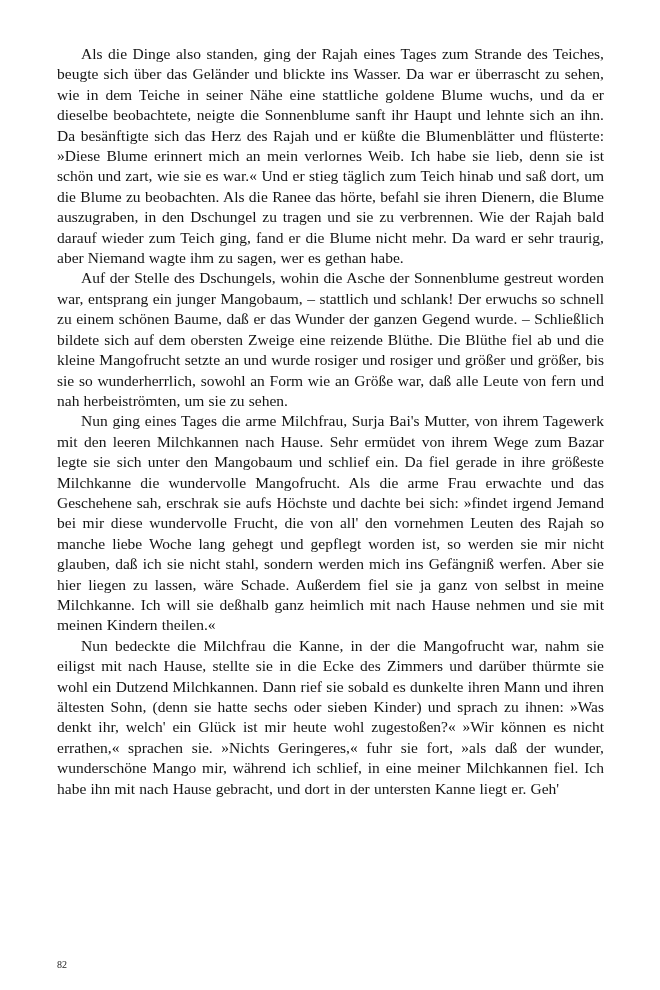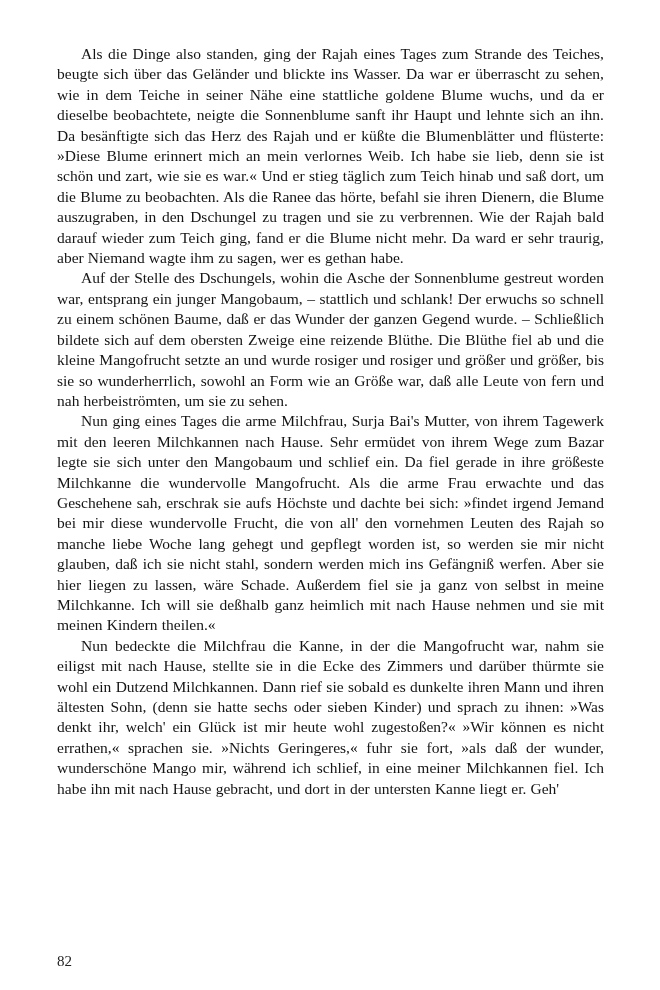--- a/index.html
+++ b/index.html
@@ -28,21 +28,21 @@
     font-size: 15.5px;
     line-height: 20.4px;
     text-align: justify;
     text-indent: 1.55em;
     word-spacing: 0.02em;
   }
   .page-number {
     position: absolute;
     left: 57px;
     bottom: 20px;
-    font-size: 15px;
+    font-size: 10px;
     color: #222222;
     font-family: "Liberation Serif", "DejaVu Serif", serif;
   }
 </style>
 </head>
 <body>
 
 <div class="book-page">
   <div class="text-block">
     <p>Als die Dinge also standen, ging der Rajah eines Tages zum Strande des Teiches, beugte sich über das Geländer und blickte ins Wasser. Da war er überrascht zu sehen, wie in dem Teiche in seiner Nähe eine stattliche goldene Blume wuchs, und da er dieselbe beobachtete, neigte die Sonnenblume sanft ihr Haupt und lehnte sich an ihn. Da besänftigte sich das Herz des Rajah und er küßte die Blumenblätter und flüsterte: »Diese Blume erinnert mich an mein verlornes Weib. Ich habe sie lieb, denn sie ist schön und zart, wie sie es war.« Und er stieg täglich zum Teich hinab und saß dort, um die Blume zu beobachten. Als die Ranee das hörte, befahl sie ihren Dienern, die Blume auszugraben, in den Dschungel zu tragen und sie zu verbrennen. Wie der Rajah bald darauf wieder zum Teich ging, fand er die Blume nicht mehr. Da ward er sehr traurig, aber Niemand wagte ihm zu sagen, wer es gethan habe.</p>

